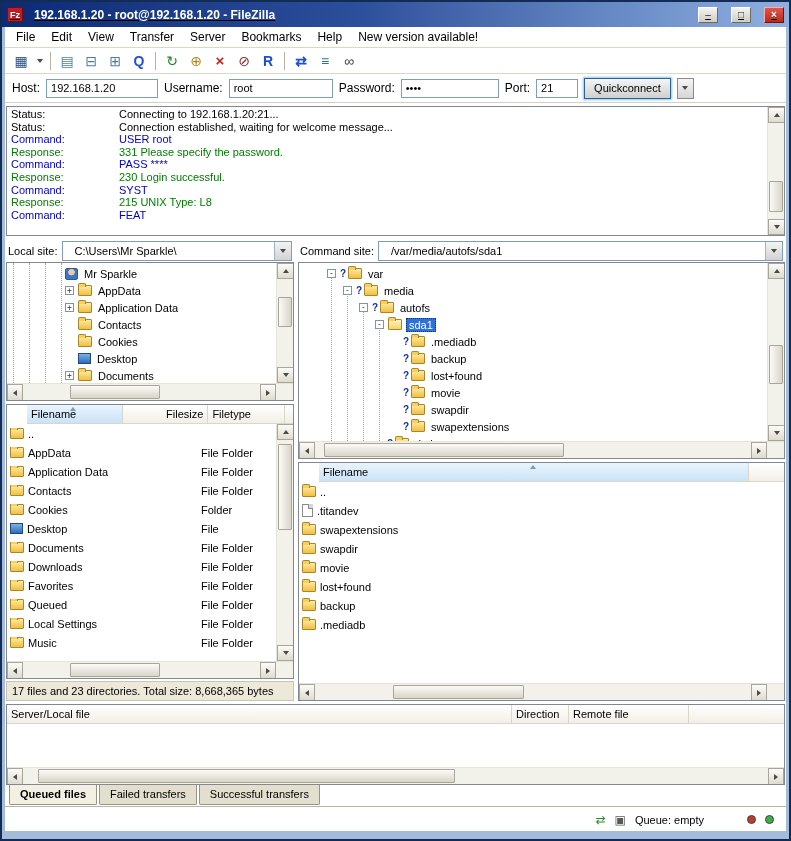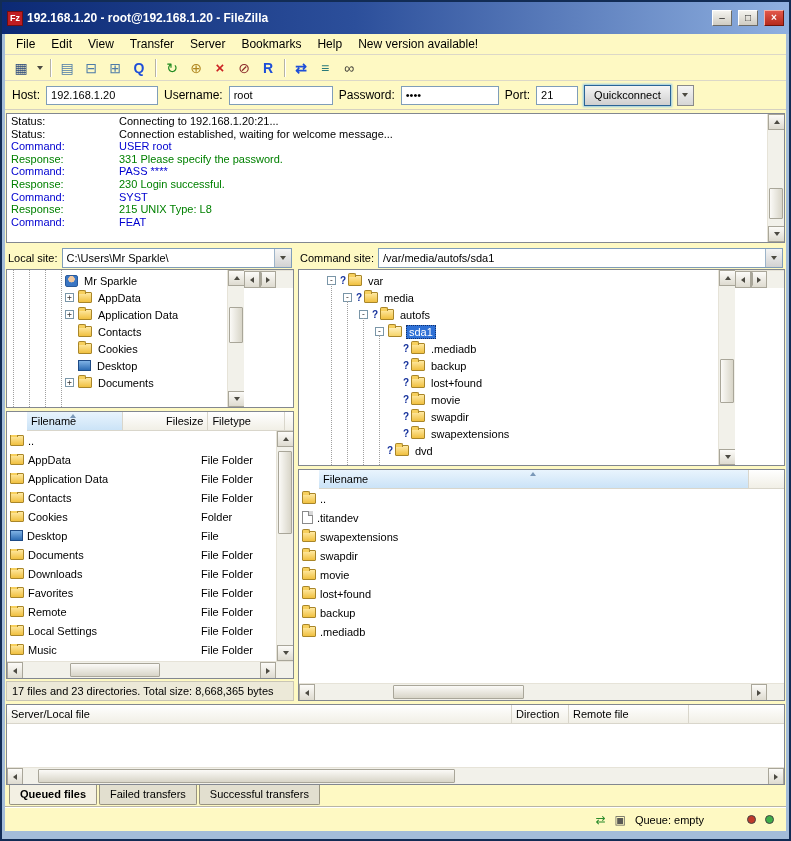--- a/index.html
+++ b/index.html
@@ -2,31 +2,31 @@
 <html><head>
 <meta charset="utf-8">
 <style>
   * { margin:0; padding:0; box-sizing:border-box; }
   body { font-family:"Liberation Sans", sans-serif; font-size:11px; background:#fff; color:#000; }
 
   .window { width:791px; height:841px; border:2px solid #122c55; padding:0 3px 8px;
             background:#a3bcd9; display:flex; flex-direction:column; }
 
   
-  .titlebar { height:32px; margin:0 -3px; flex:0 0 auto; display:flex; align-items:center;
-              gap:4px; padding:0 5px; background:linear-gradient(90deg,#0c2a75 0%,#2c4f9b 45%,#8fb0e0 100%); }
+  .titlebar { height:25px; margin:0 -3px; flex:0 0 auto; display:flex; align-items:center;
+              gap:11px; padding:0 5px; background:linear-gradient(90deg,#0c2a75 0%,#2c4f9b 45%,#8fb0e0 100%);text-decoration:underline; }
   .app-icon { width:16px; height:15px; background:#bf1d22; border:1px solid #700f13; color:#fff;
               font-weight:bold; font-size:9px; display:flex; align-items:center; justify-content:center; flex:0 0 auto; }
   .title { flex:1; color:#fff; font-weight:bold; font-size:12px; white-space:nowrap; overflow:hidden; }
   .wbtn { width:20px; height:16px; margin-left:2px; flex:0 0 auto; display:flex; align-items:center; justify-content:center;
           background:linear-gradient(#f4f3ef,#cfccc2); border:1px solid; border-color:#fff #6b6b66 #6b6b66 #fff;
           font-size:10px; line-height:10px; color:#222; }
   .wbtn.close { background:linear-gradient(#e2574a,#b52a1d); color:#fff; border-color:#f0a occupies; border-color:#f2b0a8 #6e140c #6e140c #f2b0a8; font-weight:bold; }
 
-  .frame { flex:1; display:flex; flex-direction:column; background:#fef9c3; overflow:hidden; }
+  .frame { flex:1; display:flex; flex-direction:column; background:#ffffff; overflow:hidden; }
 
   
   .menubar { height:21px; flex:0 0 auto; display:flex; align-items:center; padding:0 3px; border-bottom:1px solid #dcd8c8; }
   .mitem { padding:3px 8px; font-size:12px; white-space:nowrap; }
   .toolbar { height:26px; flex:0 0 auto; display:flex; align-items:center; padding:0 4px; border-bottom:1px solid #dcd8c8; }
   .tbtn { width:24px; height:22px; display:flex; align-items:center; justify-content:center; font-size:14px; }
   .tdrop { width:13px; height:22px; display:flex; align-items:center; justify-content:center; }
   .tsep { width:1px; height:18px; background:#b6b3a4; box-shadow:1px 0 0 #fff; margin:0 4px; }
   .g-navy { color:#2c4a7c; } .g-steel { color:#4d7ba8; } .g-green { color:#1f8a1f; }
   .g-gold { color:#b0871f; } .g-red { color:#cc2222; font-weight:bold; font-size:15px; }
@@ -84,25 +84,25 @@
   .hthumb { position:absolute; top:1px; bottom:1px; background:linear-gradient(#fbfaf7,#d8d5c8); border:1px solid #a9a699; border-radius:1px; }
   .corner { width:17px; height:17px; flex:0 0 auto; background:#f2f1ea; }
 
   
   .panes { flex:1; display:flex; margin-top:4px; overflow:hidden; }
   .pane-left { width:288px; flex:0 0 auto; display:flex; flex-direction:column; margin-left:1px; overflow:hidden; }
   .splitter { width:4px; flex:0 0 auto; }
   .pane-right { flex:1; display:flex; flex-direction:column; margin-right:1px; overflow:hidden; }
   .sitebar { height:22px; flex:0 0 auto; display:flex; align-items:center; gap:4px; padding:0 2px; }
   .combo { flex:1; height:20px; background:#fff; border:1px solid #7f9db9; display:flex; align-items:center; overflow:hidden; }
-  .combo-text { flex:1; padding:0 4px; white-space:nowrap; overflow:hidden; }
+  .combo-text { flex:1; padding:0 12px; white-space:nowrap; overflow:hidden; }
   .combo-btn { width:17px; align-self:stretch; display:flex; align-items:center; justify-content:center;
                background:linear-gradient(#f4f4f4,#d2d2d2); border-left:1px solid #9db4c9; }
 
-  .treebox { background:#fff; border:1px solid #828790; display:flex; flex-direction:row; flex:0 0 auto; overflow:hidden; }
+  .treebox { background:#fff; border:1px solid #828790; display:flex; flex-direction:column; flex:0 0 auto; overflow:hidden; }
   .pane-left .treebox { height:139px; }
   .pane-right .treebox { height:197px; }
   .tb-main { flex:1; display:flex; overflow:hidden; }
   .tree { flex:1; position:relative; overflow:hidden; padding-top:2px; }
   .trow { height:17px; display:flex; align-items:center; white-space:nowrap; font-size:11px; }
   .tlabel { padding:0 2px; }
   .sel { background:#2f71d6; color:#fff; border:1px dotted #10306b; }
   .vg { position:absolute; border-left:1px dotted #a0a0a0; top:0; bottom:0; }
 
   .listbox { flex:1; background:#fff; border:1px solid #828790; display:flex; flex-direction:column; margin-top:3px; overflow:hidden; }
@@ -395,21 +395,21 @@
                   <span class="cell-name">
                     <span class="ico folder"></span>
                     <span>Favorites</span>
                   </span>
                   <span class="cell-size"></span>
                   <span class="cell-type">File Folder</span>
                 </div>
               <div class="lrow">
                   <span class="cell-name">
                     <span class="ico folder"></span>
-                    <span>Remote</span>
+                    <span>Queued</span>
                   </span>
                   <span class="cell-size"></span>
                   <span class="cell-type">File Folder</span>
                 </div>
               <div class="lrow">
                   <span class="cell-name">
                     <span class="ico folder"></span>
                     <span>Local Settings</span>
                   </span>
                   <span class="cell-size"></span>

